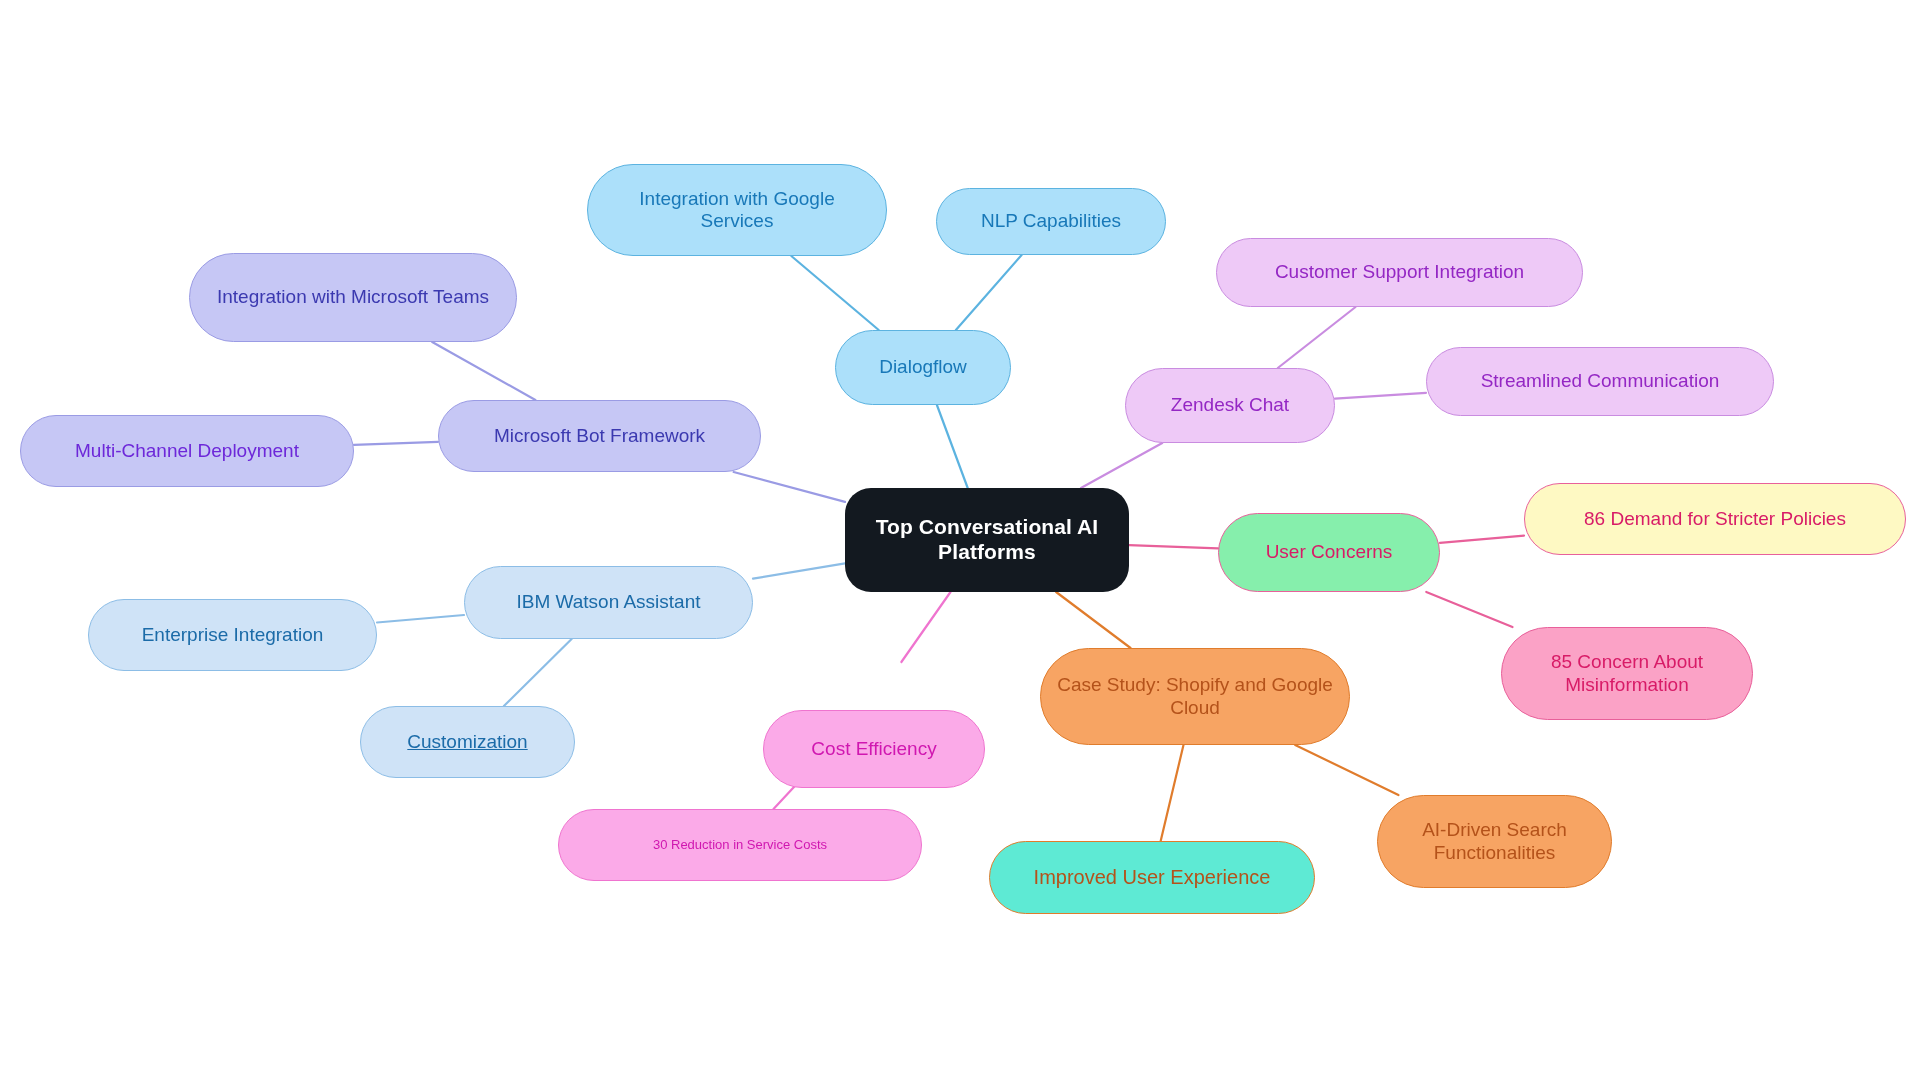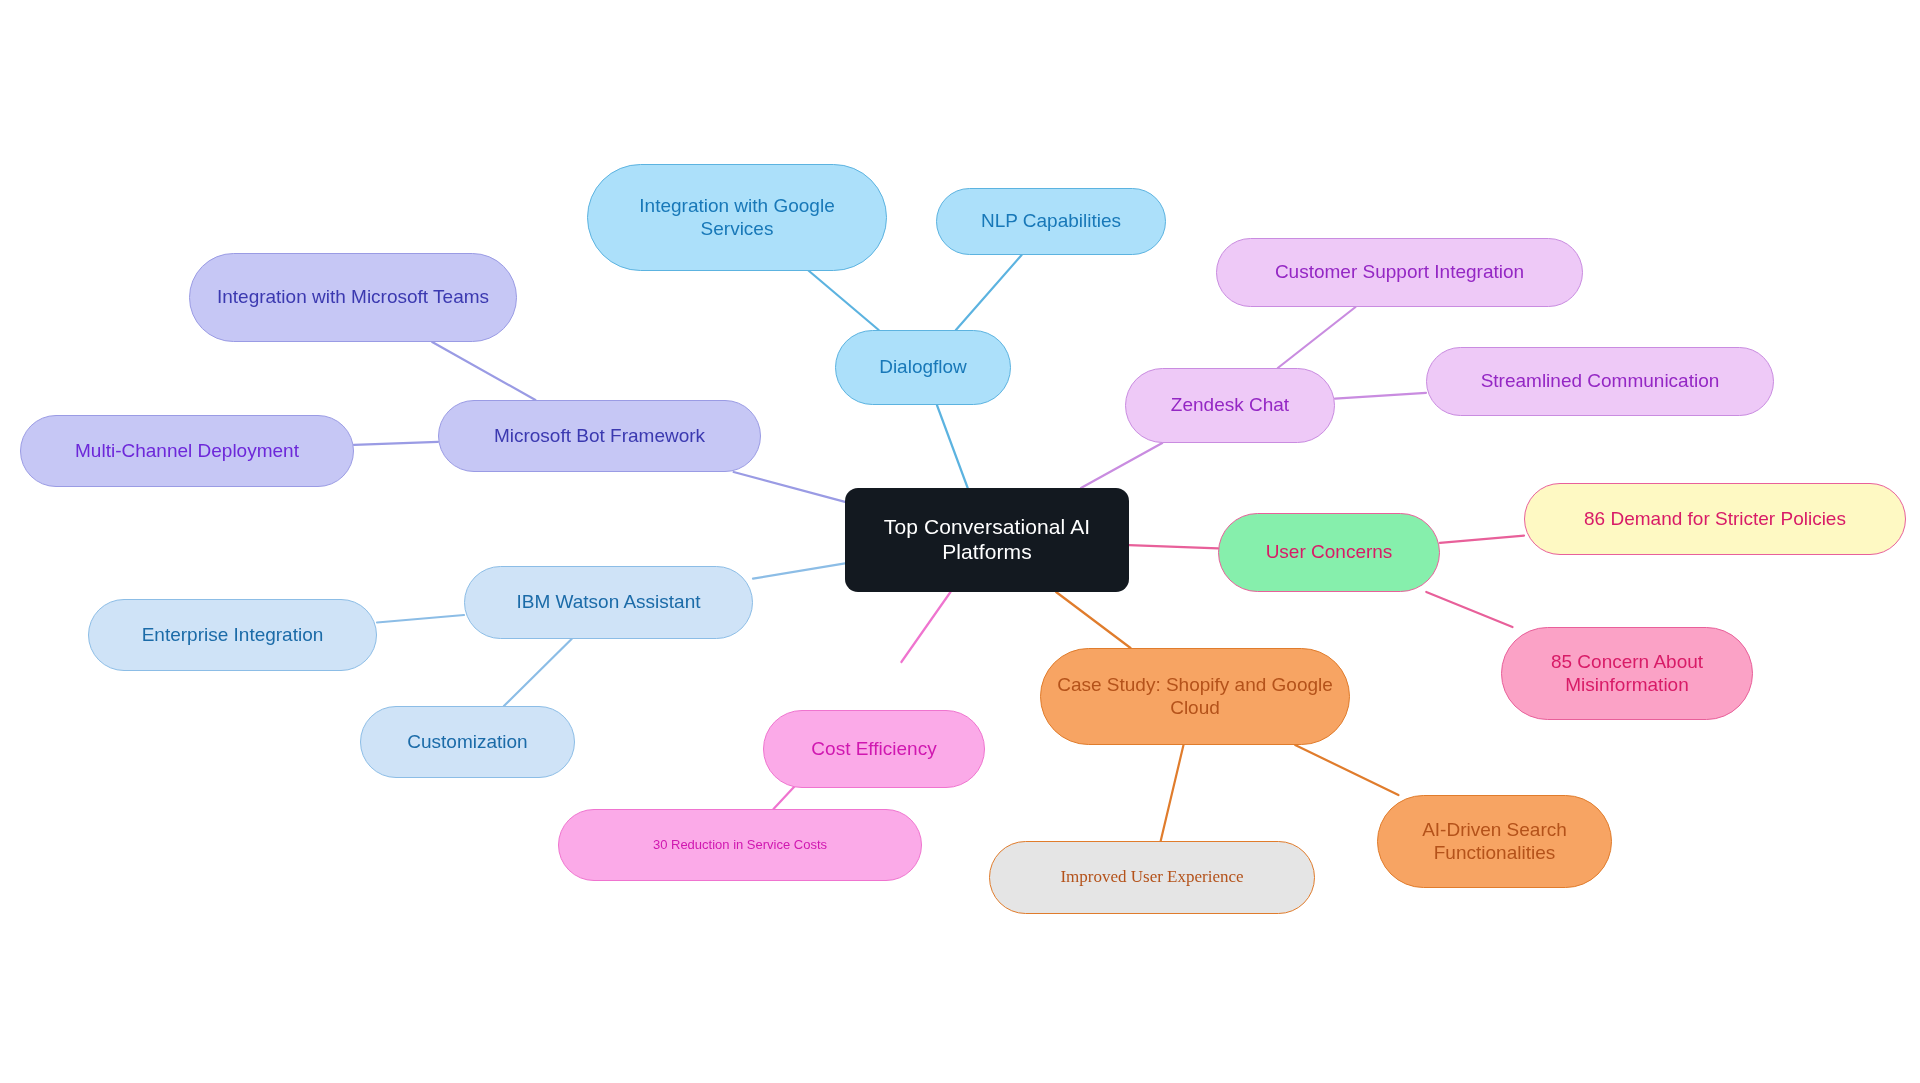--- a/index.html
+++ b/index.html
@@ -31,23 +31,23 @@
     justify-content: center;
     text-align: center;
     border-radius: 999px;
     border-style: solid;
     border-width: 1.6px;
     line-height: 1.18;
     padding: 4px 14px;
     white-space: pre-line;
   }
   .node.root {
-    border-radius: 13px;
+    border-radius: 26px;
     border-width: 0;
-    font-weight: 400;
+    font-weight: 700;
     letter-spacing: 0.1px;
   }
   .node-label {
     display: block;
     width: 100%;
   }
 </style>
 </head>
 <body>
 
@@ -70,33 +70,33 @@
       <line x1="1426.280991735537" y1="592" x2="1512.4793388429753" y2="627" stroke="#e8609a" stroke-width="2.2" stroke-linecap="round"></line>
       <line x1="950.5031055900621" y1="592" x2="901.3726708074535" y2="662" stroke="#ef74cf" stroke-width="2.2" stroke-linecap="round"></line>
       <line x1="837.7083333333334" y1="740" x2="773.5" y2="809" stroke="#ef74cf" stroke-width="2.2" stroke-linecap="round"></line>
       <line x1="1056.111821086262" y1="592" x2="1130.5399361022364" y2="648" stroke="#e07c2c" stroke-width="2.2" stroke-linecap="round"></line>
       <line x1="1183.4779005524863" y1="745" x2="1160.671270718232" y2="841" stroke="#e07c2c" stroke-width="2.2" stroke-linecap="round"></line>
       <line x1="1295.1775862068966" y1="745" x2="1398.453448275862" y2="795" stroke="#e07c2c" stroke-width="2.2" stroke-linecap="round"></line>
     </svg>
   <div id="node-layer">
       <div class="node root" style="left: 845px; top: 488px; width: 284px; height: 104px; font-size: 21px; background: rgb(19, 25, 32); color: rgb(255, 255, 255); border-color: rgb(19, 25, 32);"><span class="node-label">Top Conversational AI Platforms</span></div>
       <div class="node" style="left: 835px; top: 330px; width: 176px; height: 75px; font-size: 19px; background: rgb(172, 224, 250); border-color: rgb(92, 179, 224); color: rgb(24, 120, 184);"><span class="node-label">Dialogflow</span></div>
-      <div class="node" style="left: 587px; top: 164px; width: 300px; height: 107px; font-size: 19px; background: rgb(172, 224, 250); border-color: rgb(92, 179, 224); color: rgb(24, 120, 184);"><span class="node-label">Integration with Google Services</span></div>
+      <div class="node" style="left: 587px; top: 164px; width: 300px; height: 92px; font-size: 19px; background: rgb(172, 224, 250); border-color: rgb(92, 179, 224); color: rgb(24, 120, 184);"><span class="node-label">Integration with Google Services</span></div>
       <div class="node" style="left: 936px; top: 188px; width: 230px; height: 67px; font-size: 19px; background: rgb(172, 224, 250); border-color: rgb(92, 179, 224); color: rgb(24, 120, 184);"><span class="node-label">NLP Capabilities</span></div>
       <div class="node" style="left: 438px; top: 400px; width: 323px; height: 72px; font-size: 19px; background: rgb(198, 199, 245); border-color: rgb(154, 155, 228); color: rgb(59, 57, 176);"><span class="node-label">Microsoft Bot Framework</span></div>
       <div class="node" style="left: 189px; top: 253px; width: 328px; height: 89px; font-size: 19px; background: rgb(198, 199, 245); border-color: rgb(154, 155, 228); color: rgb(59, 57, 176); align-items: center;"><span class="node-label">Integration with Microsoft Teams</span></div>
       <div class="node" style="left: 20px; top: 415px; width: 334px; height: 72px; font-size: 19px; background: rgb(198, 199, 245); border-color: rgb(154, 155, 228); color: #6d28d9;"><span class="node-label">Multi-Channel Deployment</span></div>
       <div class="node" style="left: 464px; top: 566px; width: 289px; height: 73px; font-size: 19px; background: rgb(207, 227, 247); border-color: rgb(140, 189, 230); color: rgb(27, 107, 168);"><span class="node-label">IBM Watson Assistant</span></div>
       <div class="node" style="left: 88px; top: 599px; width: 289px; height: 72px; font-size: 19px; background: rgb(207, 227, 247); border-color: rgb(140, 189, 230); color: rgb(27, 107, 168);"><span class="node-label">Enterprise Integration</span></div>
-      <div class="node" style="left: 360px; top: 706px; width: 215px; height: 72px; font-size: 19px; background: rgb(207, 227, 247); border-color: rgb(140, 189, 230); color: rgb(27, 107, 168);"><span class="node-label">Customization</span></div>
+      <div class="node" style="left: 360px; top: 706px; width: 215px; height: 72px; font-size: 19px; background: rgb(207, 227, 247); border-color: rgb(140, 189, 230); color: rgb(27, 107, 168); text-decoration: underline;"><span class="node-label">Customization</span></div>
       <div class="node" style="left: 1125px; top: 368px; width: 210px; height: 75px; font-size: 19px; background: rgb(238, 201, 247); border-color: rgb(201, 140, 224); color: rgb(148, 39, 196);"><span class="node-label">Zendesk Chat</span></div>
       <div class="node" style="left: 1216px; top: 238px; width: 367px; height: 69px; font-size: 19px; background: rgb(238, 201, 247); border-color: rgb(201, 140, 224); color: rgb(148, 39, 196);"><span class="node-label">Customer Support Integration</span></div>
       <div class="node" style="left: 1426px; top: 347px; width: 348px; height: 69px; font-size: 19px; background: rgb(238, 201, 247); border-color: rgb(201, 140, 224); color: rgb(148, 39, 196);"><span class="node-label">Streamlined Communication</span></div>
       <div class="node" style="left: 1218px; top: 513px; width: 222px; height: 79px; font-size: 19px; background: #86efac; border-color: rgb(232, 96, 154); color: rgb(216, 27, 103);"><span class="node-label">User Concerns</span></div>
       <div class="node" style="left: 1524px; top: 483px; width: 382px; height: 72px; font-size: 19px; background: #fef9c3; border-color: rgb(232, 96, 154); color: rgb(216, 27, 103);"><span class="node-label">86 Demand for Stricter Policies</span></div>
       <div class="node" style="left: 1501px; top: 627px; width: 252px; height: 93px; font-size: 19px; background: rgb(251, 162, 198); border-color: rgb(232, 96, 154); color: rgb(216, 27, 103);"><span class="node-label">85 Concern About Misinformation</span></div>
       <div class="node" style="left: 763px; top: 662px; width: 222px; height: 78px; font-size: 19px; background: rgb(251, 170, 232); border-color: rgb(239, 116, 207); color: rgb(208, 23, 176); margin-top: 48px;"><span class="node-label">Cost Efficiency</span></div>
       <div class="node" style="left: 558px; top: 809px; width: 364px; height: 72px; font-size: 13px; background: rgb(251, 170, 232); border-color: rgb(239, 116, 207); color: rgb(208, 23, 176);"><span class="node-label">30 Reduction in Service Costs</span></div>
       <div class="node" style="left: 1040px; top: 648px; width: 310px; height: 97px; font-size: 19px; background: rgb(247, 164, 99); border-color: rgb(224, 124, 44); color: rgb(180, 82, 26);"><span class="node-label">Case Study: Shopify and Google Cloud</span></div>
-      <div class="node" style="left: 989px; top: 841px; width: 326px; height: 73px; font-size: 17px; background: #e5e5e5; border-color: rgb(224, 124, 44); color: rgb(180, 82, 26); font-family: Liberation Serif, serif;"><span class="node-label">Improved User Experience</span></div>
+      <div class="node" style="left: 989px; top: 841px; width: 326px; height: 73px; font-size: 20px; background: #5eead4; border-color: rgb(224, 124, 44); color: rgb(180, 82, 26);"><span class="node-label">Improved User Experience</span></div>
       <div class="node" style="left: 1377px; top: 795px; width: 235px; height: 93px; font-size: 19px; background: rgb(247, 164, 99); border-color: rgb(224, 124, 44); color: rgb(180, 82, 26);"><span class="node-label">AI-Driven Search Functionalities</span></div>
     </div>
 </div>
 
 </body></html>

